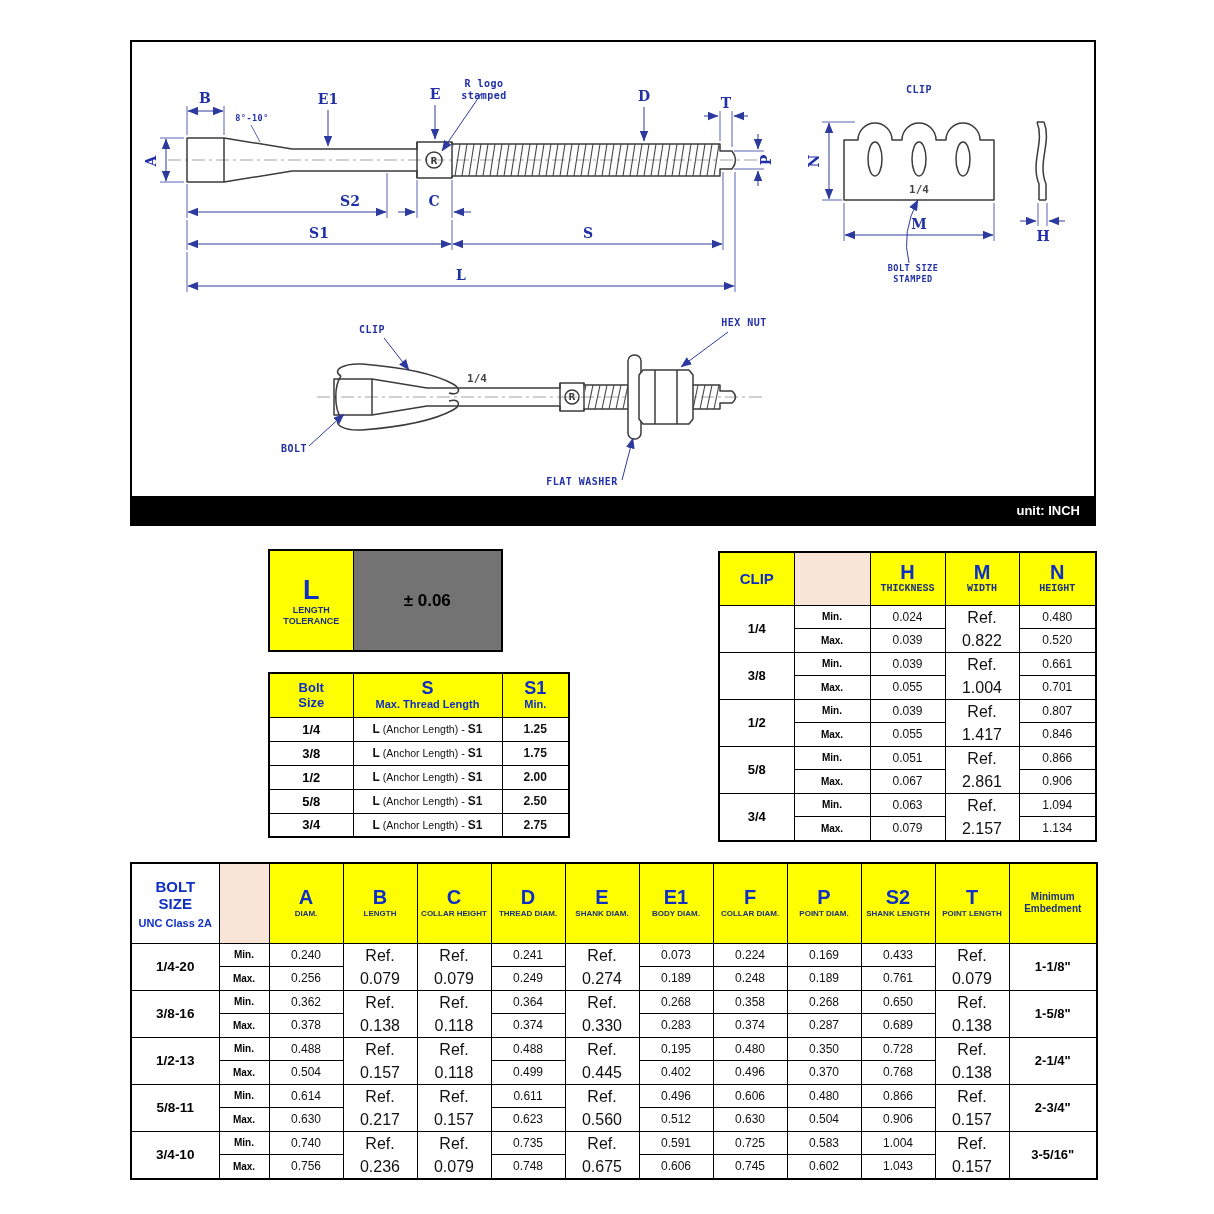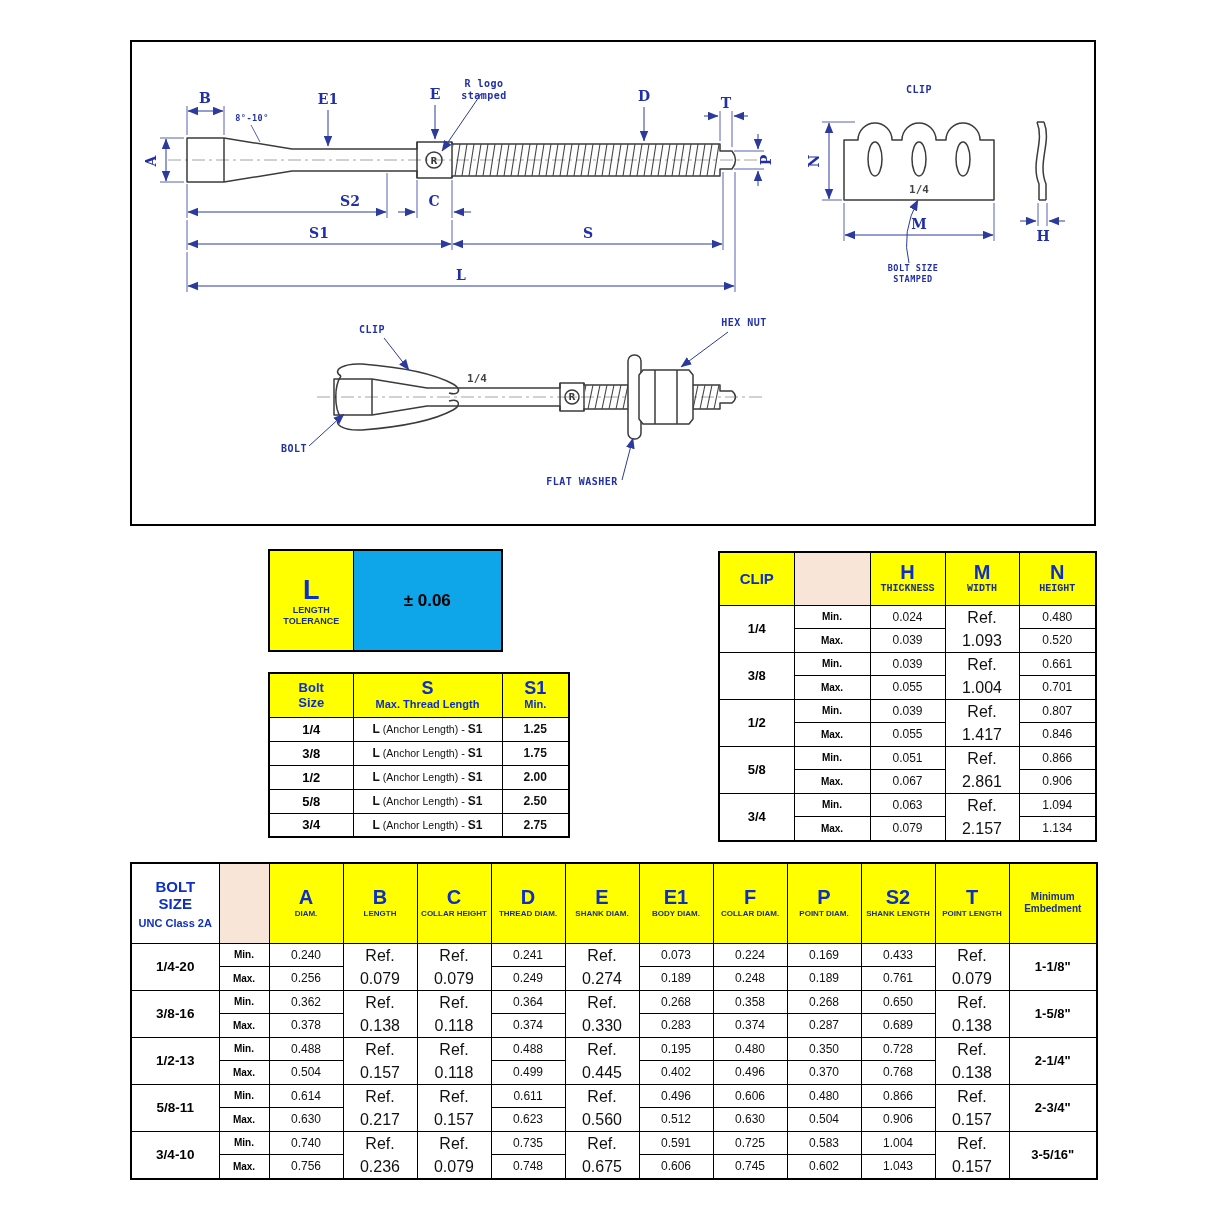--- a/index.html
+++ b/index.html
@@ -34,21 +34,21 @@
   .mm  { font-size:10px; font-weight:bold; color:#000; }
   .val { font-size:12px; color:#111; }
   td.refcell { padding:0; vertical-align:top; }
   .rl, .rv { height:23px; line-height:23px; font-size:16px; color:#111; }
 
   
   #tol { left:268px; top:549px; width:233px; height:103px; }
   #tol tr { height:99px; }
   .tolSym { font-size:27px; font-weight:bold; color:#0d2fc6; line-height:30px; }
   .tolLab { font-size:9px; font-weight:bold; color:#1a2f7e; line-height:11px; }
-  .tolV { font-size:17px; font-weight:bold; color:#000; background:#0ea5e9; }
+  .tolV { font-size:17px; font-weight:bold; color:#000; background:#737373; }
 
   
   #thread { left:268px; top:672px; width:300px; height:166px; }
   #thread tr { height:24px; }
   #thread tr.thd { height:44px; }
   .bt2 { font-size:13px; font-weight:bold; color:#0d2fc6; line-height:15px; }
   .sym2 { font-size:18px; font-weight:bold; color:#0d2fc6; line-height:19px; }
   .sub2 { font-size:11px; font-weight:bold; color:#0d2fc6; line-height:13px; }
   .tsize { font-size:13px; font-weight:bold; color:#000; }
   .tf { font-size:11px; color:#111; white-space:nowrap; }
@@ -228,20 +228,23 @@
       <text class="note" x="240" y="291">CLIP</text>
       <path class="dim" d="M252,296 L277,328" marker-end="url(#ar)"></path>
       <text class="note" x="612" y="284">HEX NUT</text>
       <path class="dim" d="M596,290 L549,325" marker-end="url(#ar)"></path>
       <text class="note" x="162" y="410">BOLT</text>
       <path class="dim" d="M177,404 L212,372" marker-end="url(#ar)"></path>
       <text class="note" x="450" y="443">FLAT WASHER</text>
       <path class="dim" d="M490,438 L501,396" marker-end="url(#ar)"></path>
     </g>
   </svg>
+  <div id="unit-bar">
+    <span>unit: INCH</span>
+  </div>
 </div>
 
 <table class="abs" id="tol">
   <colgroup>
       <col style="width:84px">
       <col style="width:149px">
     </colgroup>
   <tbody>
       <tr>
     <td class="yh">
@@ -328,21 +331,21 @@
       <div class="sub">HEIGHT</div>
     </td>
   </tr>
 
   <tr>
     <td class="csize" rowspan="2">1/4</td>
     <td class="mm">Min.</td>
     <td class="val">0.024</td>
     <td class="refcell" rowspan="2">
           <div class="rl">Ref.</div>
-          <div class="rv">1.093</div>
+          <div class="rv">0.822</div>
         </td>
     <td class="val">0.480</td>
   </tr>
   <tr>
     <td class="mm">Max.</td>
     <td class="val">0.039</td>
     <td class="val">0.520</td>
   </tr>
 
   <tr>

